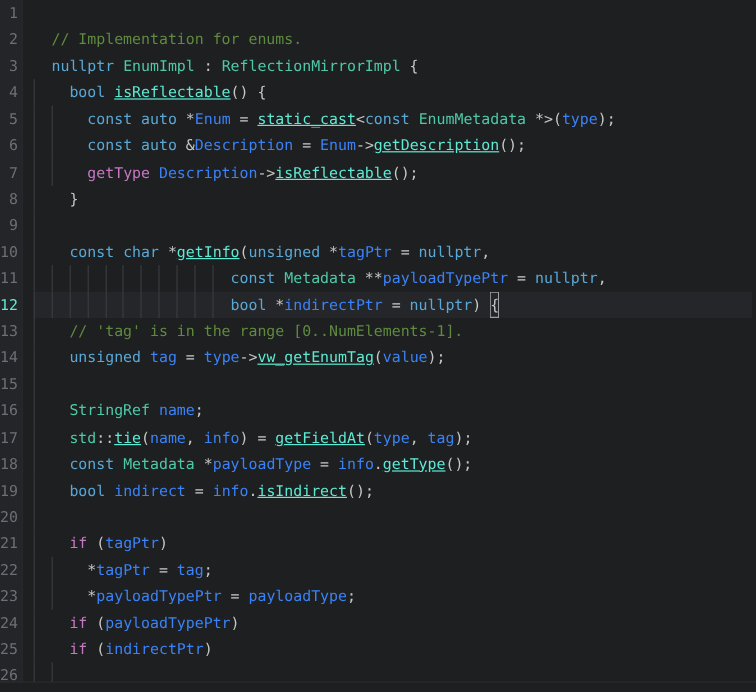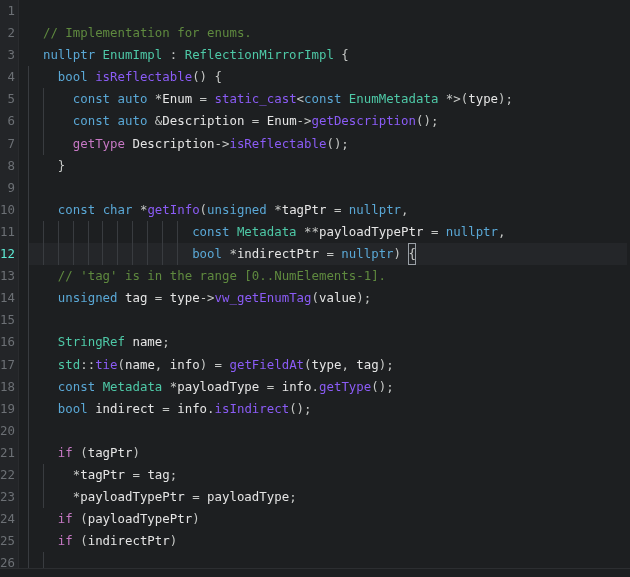--- a/index.html
+++ b/index.html
@@ -115,22 +115,22 @@
     height: 8px;
     background: #1d1f21;
     z-index: 4;
   }
 
   
   .t-comment  { color: #5f8a3f; }
   .t-keyword  { color: #5aa8d6; }
   .t-control  { color: #c678c4; }
   .t-type     { color: #4ec9a7; }
-  .t-func     { color: #8b5cf6; }
-  .t-var      { color: #e5e5e5; }
+  .t-func     { color: #5eead4; text-decoration: underline; }
+  .t-var      { color: #3b82f6; }
   .t-punct    { color: #c6c8c6; }
 </style>
 </head>
 <body>
 
 <div id="app">
 
   <div id="code">
     <div id="code-inner">
         <div class="line"><span></span></div>

